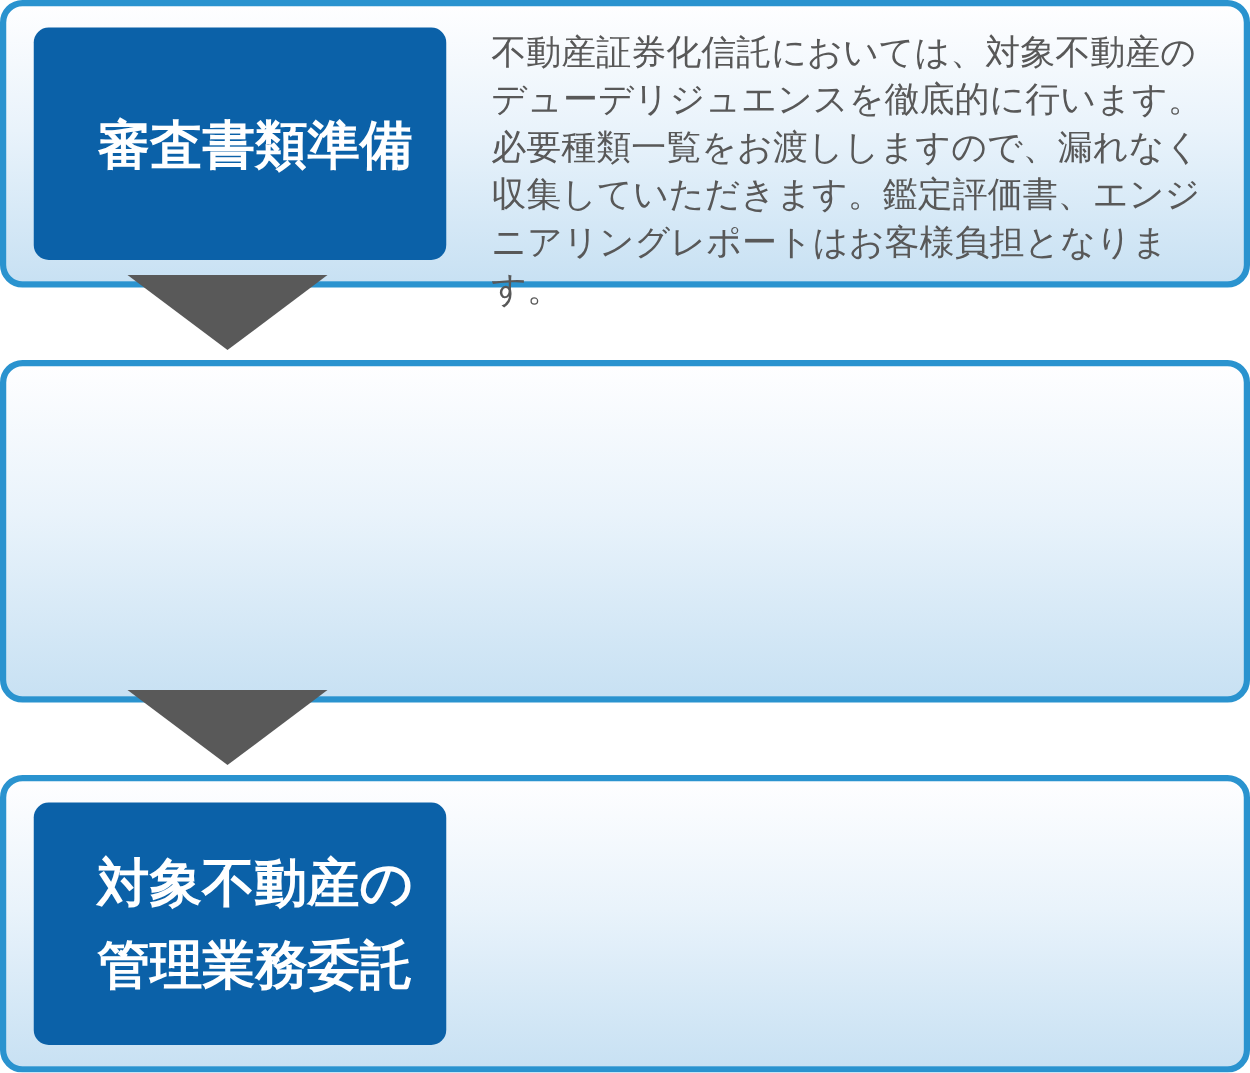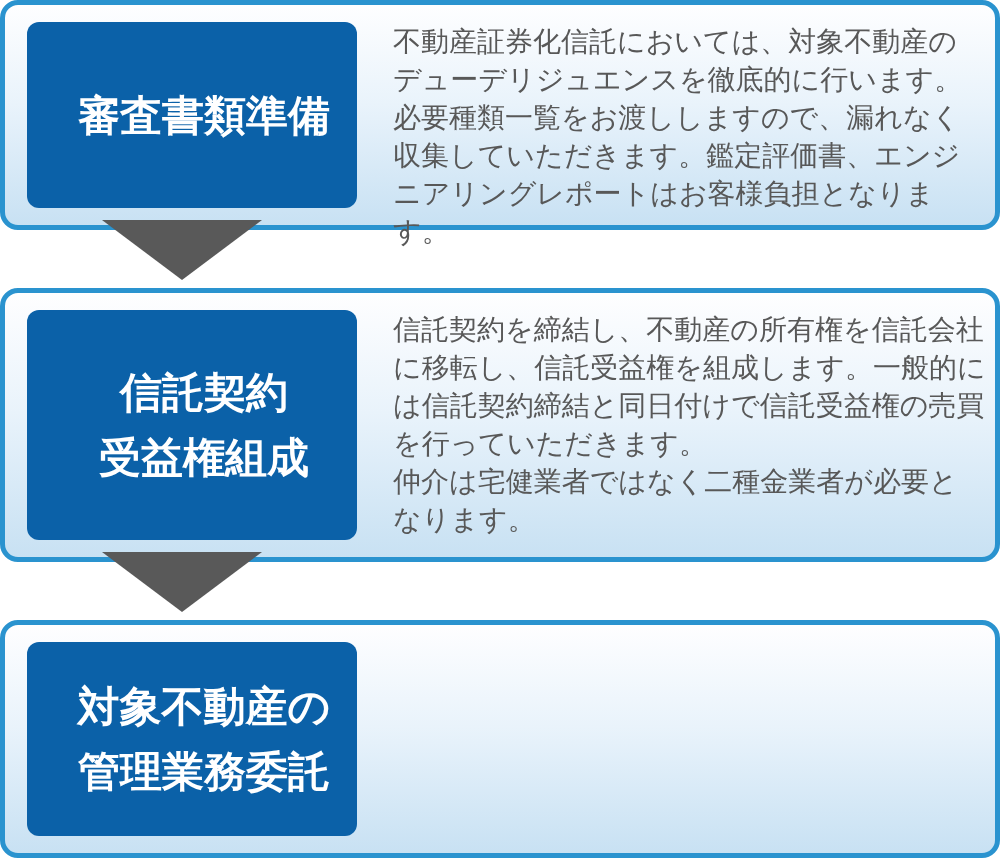--- a/index.html
+++ b/index.html
@@ -86,30 +86,20 @@
 必要種類一覧をお渡ししますので、漏れなく
 収集していただきます。鑑定評価書、エンジ
 ニアリングレポートはお客様負担となります。</div>
   </section>
 
   <div class="arrow-wrap">
     <div class="arrow"></div>
   </div>
 
   <section class="panel panel-2">
-    <div class="label-box">
-      <span class="label-text">信託契約
-受益権組成</span>
-    </div>
-    <div class="desc">信託契約を締結し、不動産の所有権を信託会社
-に移転し、信託受益権を組成します。一般的に
-は信託契約締結と同日付けで信託受益権の売買
-を行っていただきます。
-仲介は宅健業者ではなく二種金業者が必要と
-なります。</div>
   </section>
 
   <div class="arrow-wrap">
     <div class="arrow"></div>
   </div>
 
   <section class="panel panel-3">
     <div class="label-box">
       <span class="label-text">対象不動産の
 管理業務委託</span>

